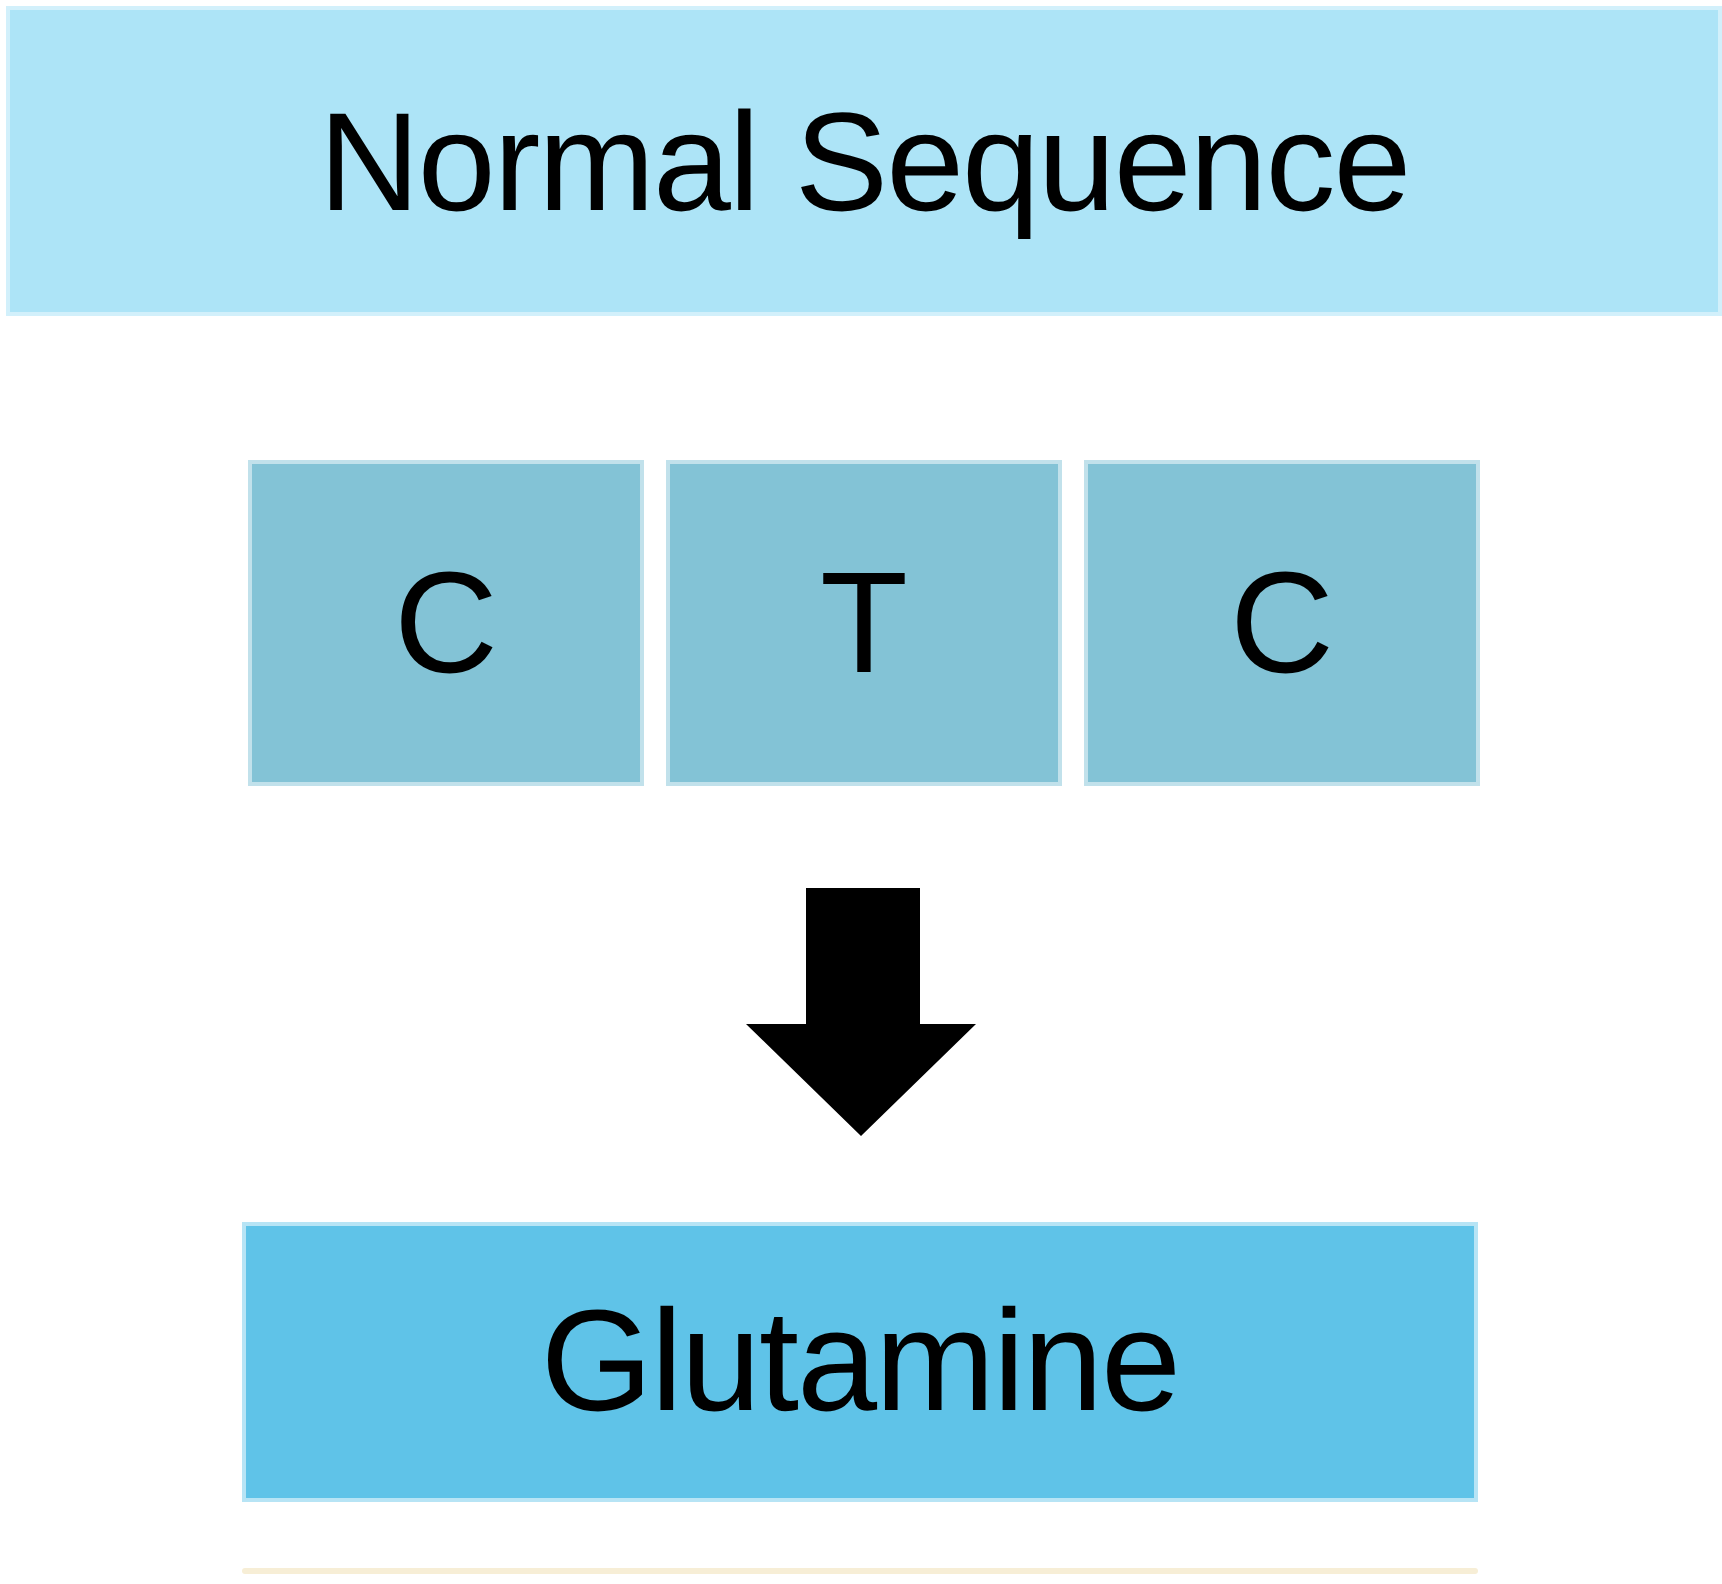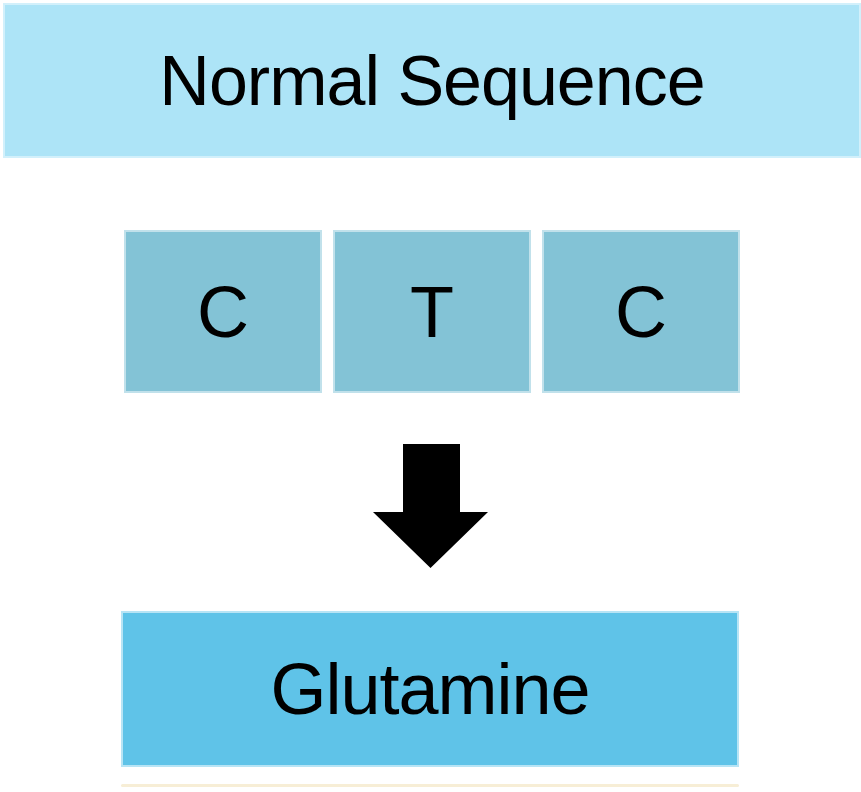--- a/index.html
+++ b/index.html
@@ -57,21 +57,21 @@
     left: 373px;
     top: 444px;
     width: 115px;
     height: 124px;
   }
   .result-box {
     position: absolute;
     left: 121px;
     top: 611px;
     width: 618px;
-    height: 156px;
+    height: 140px;
     box-sizing: border-box;
     border: 2px solid rgba(255, 255, 255, 0.55);
     display: flex;
     align-items: center;
     justify-content: center;
   }
   .result-box .result-text {
     font-size: 72px;
     letter-spacing: -1px;
     white-space: nowrap;

